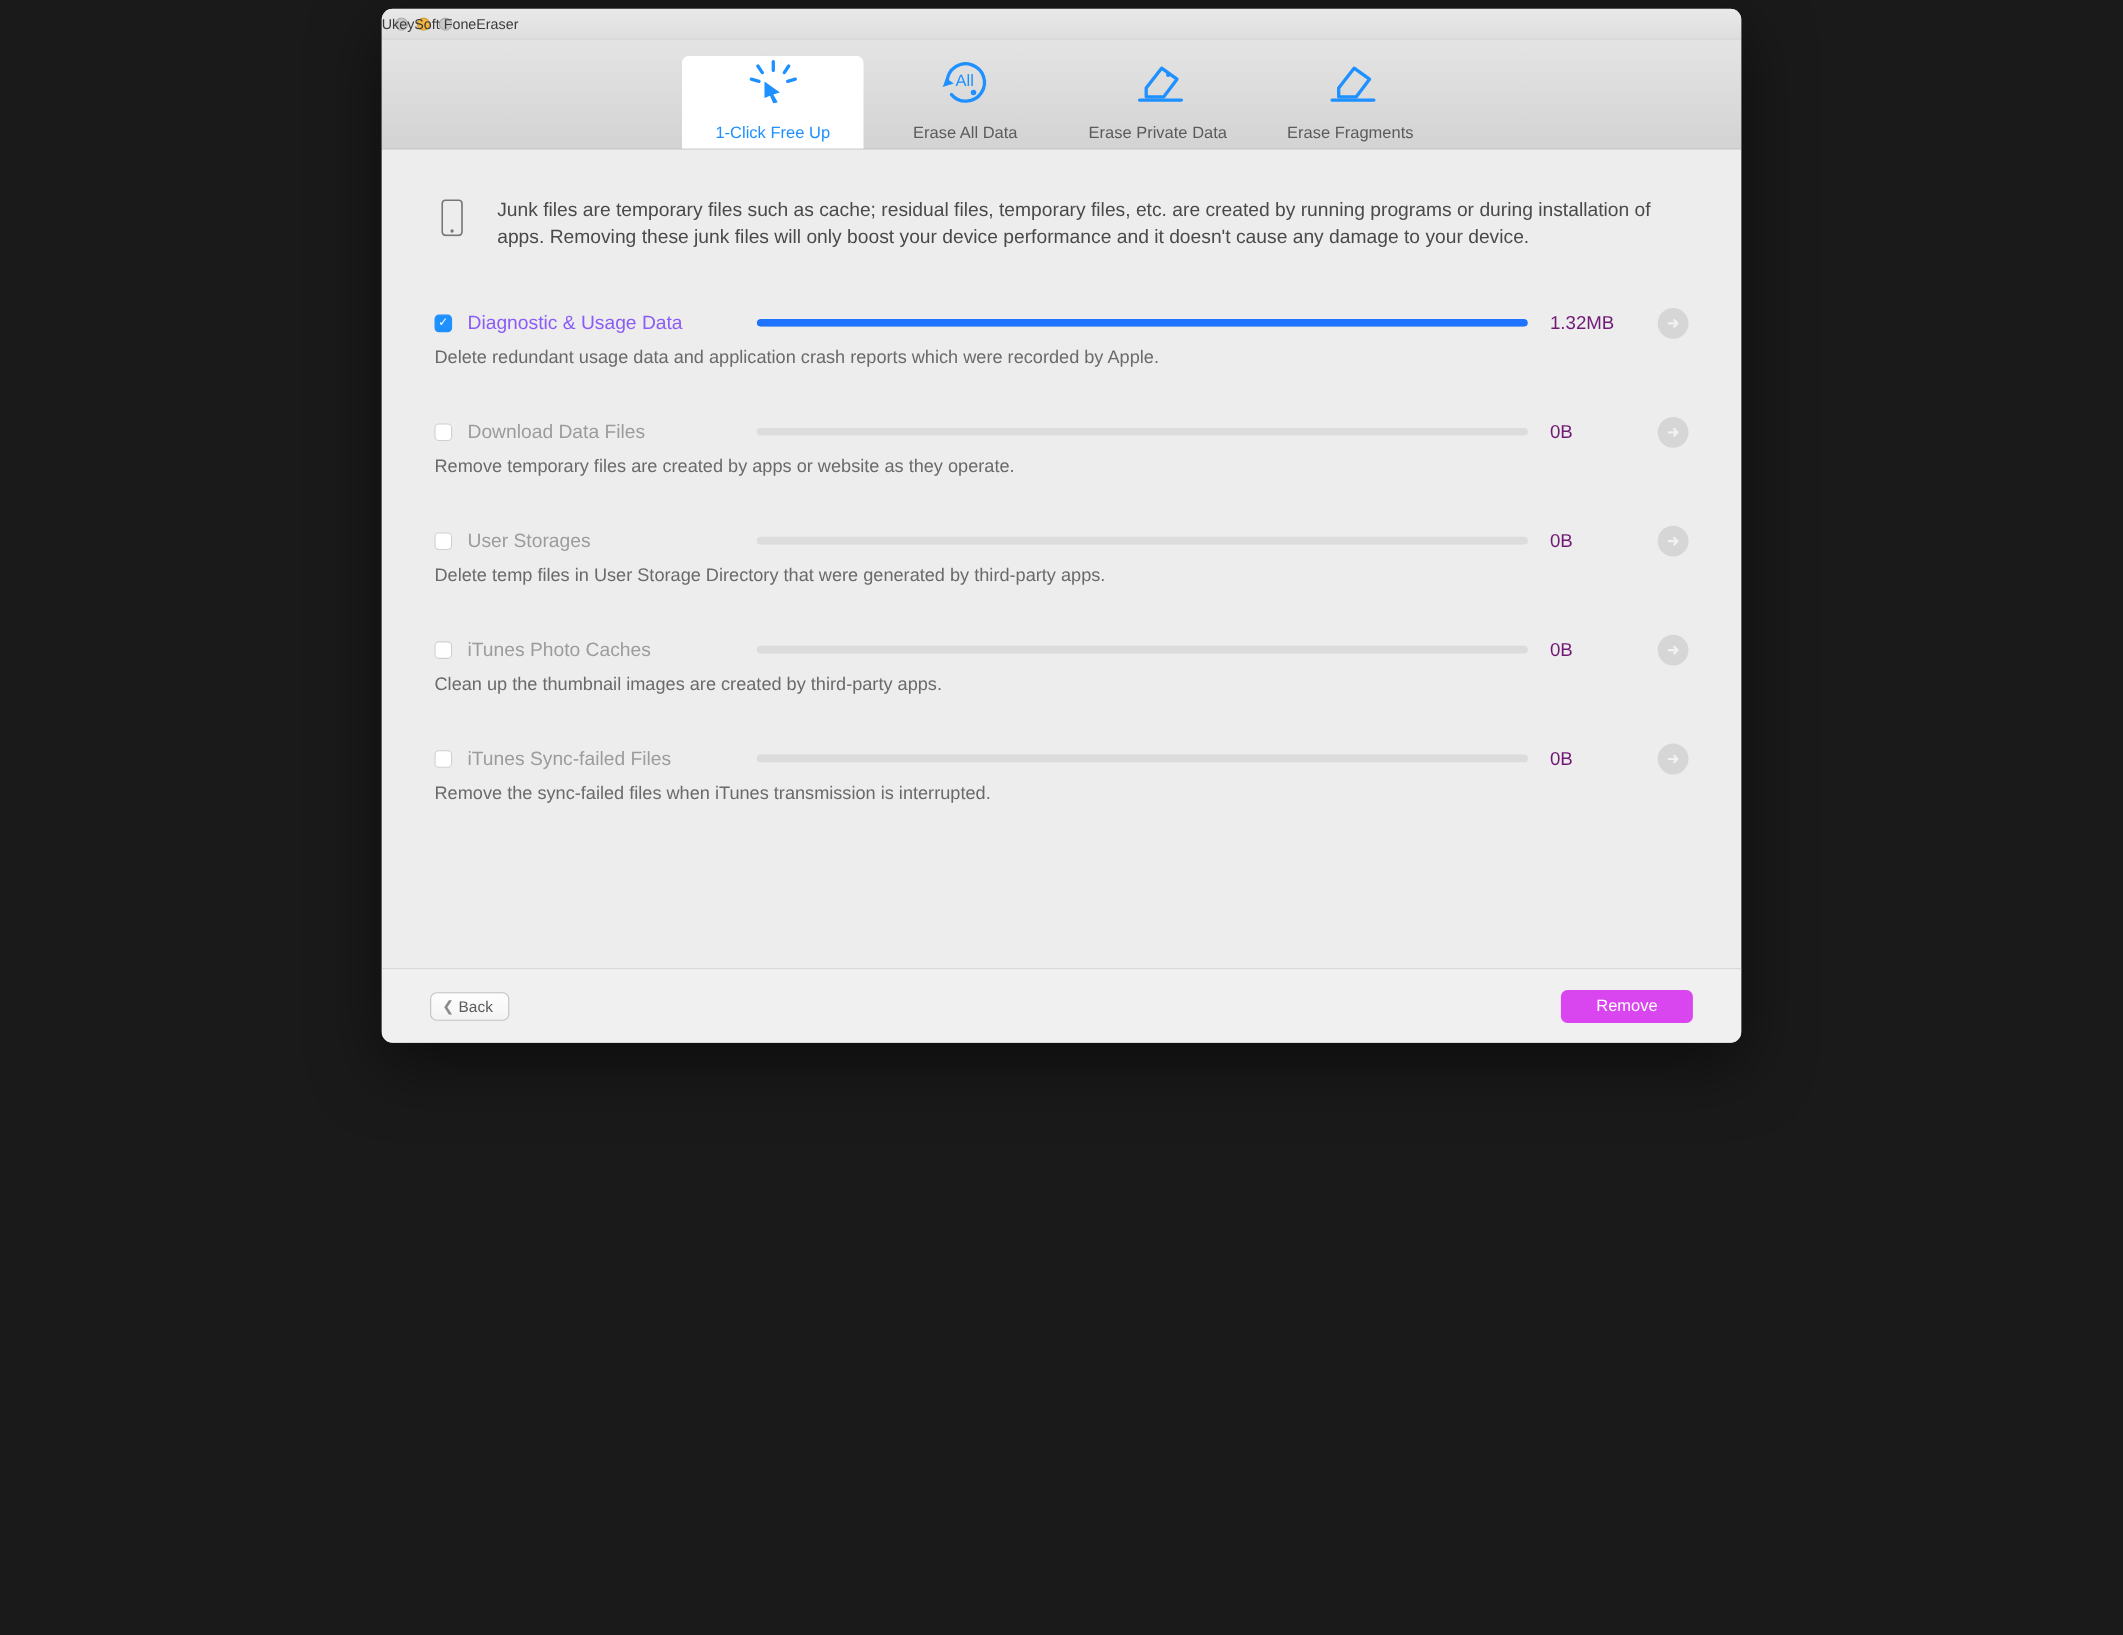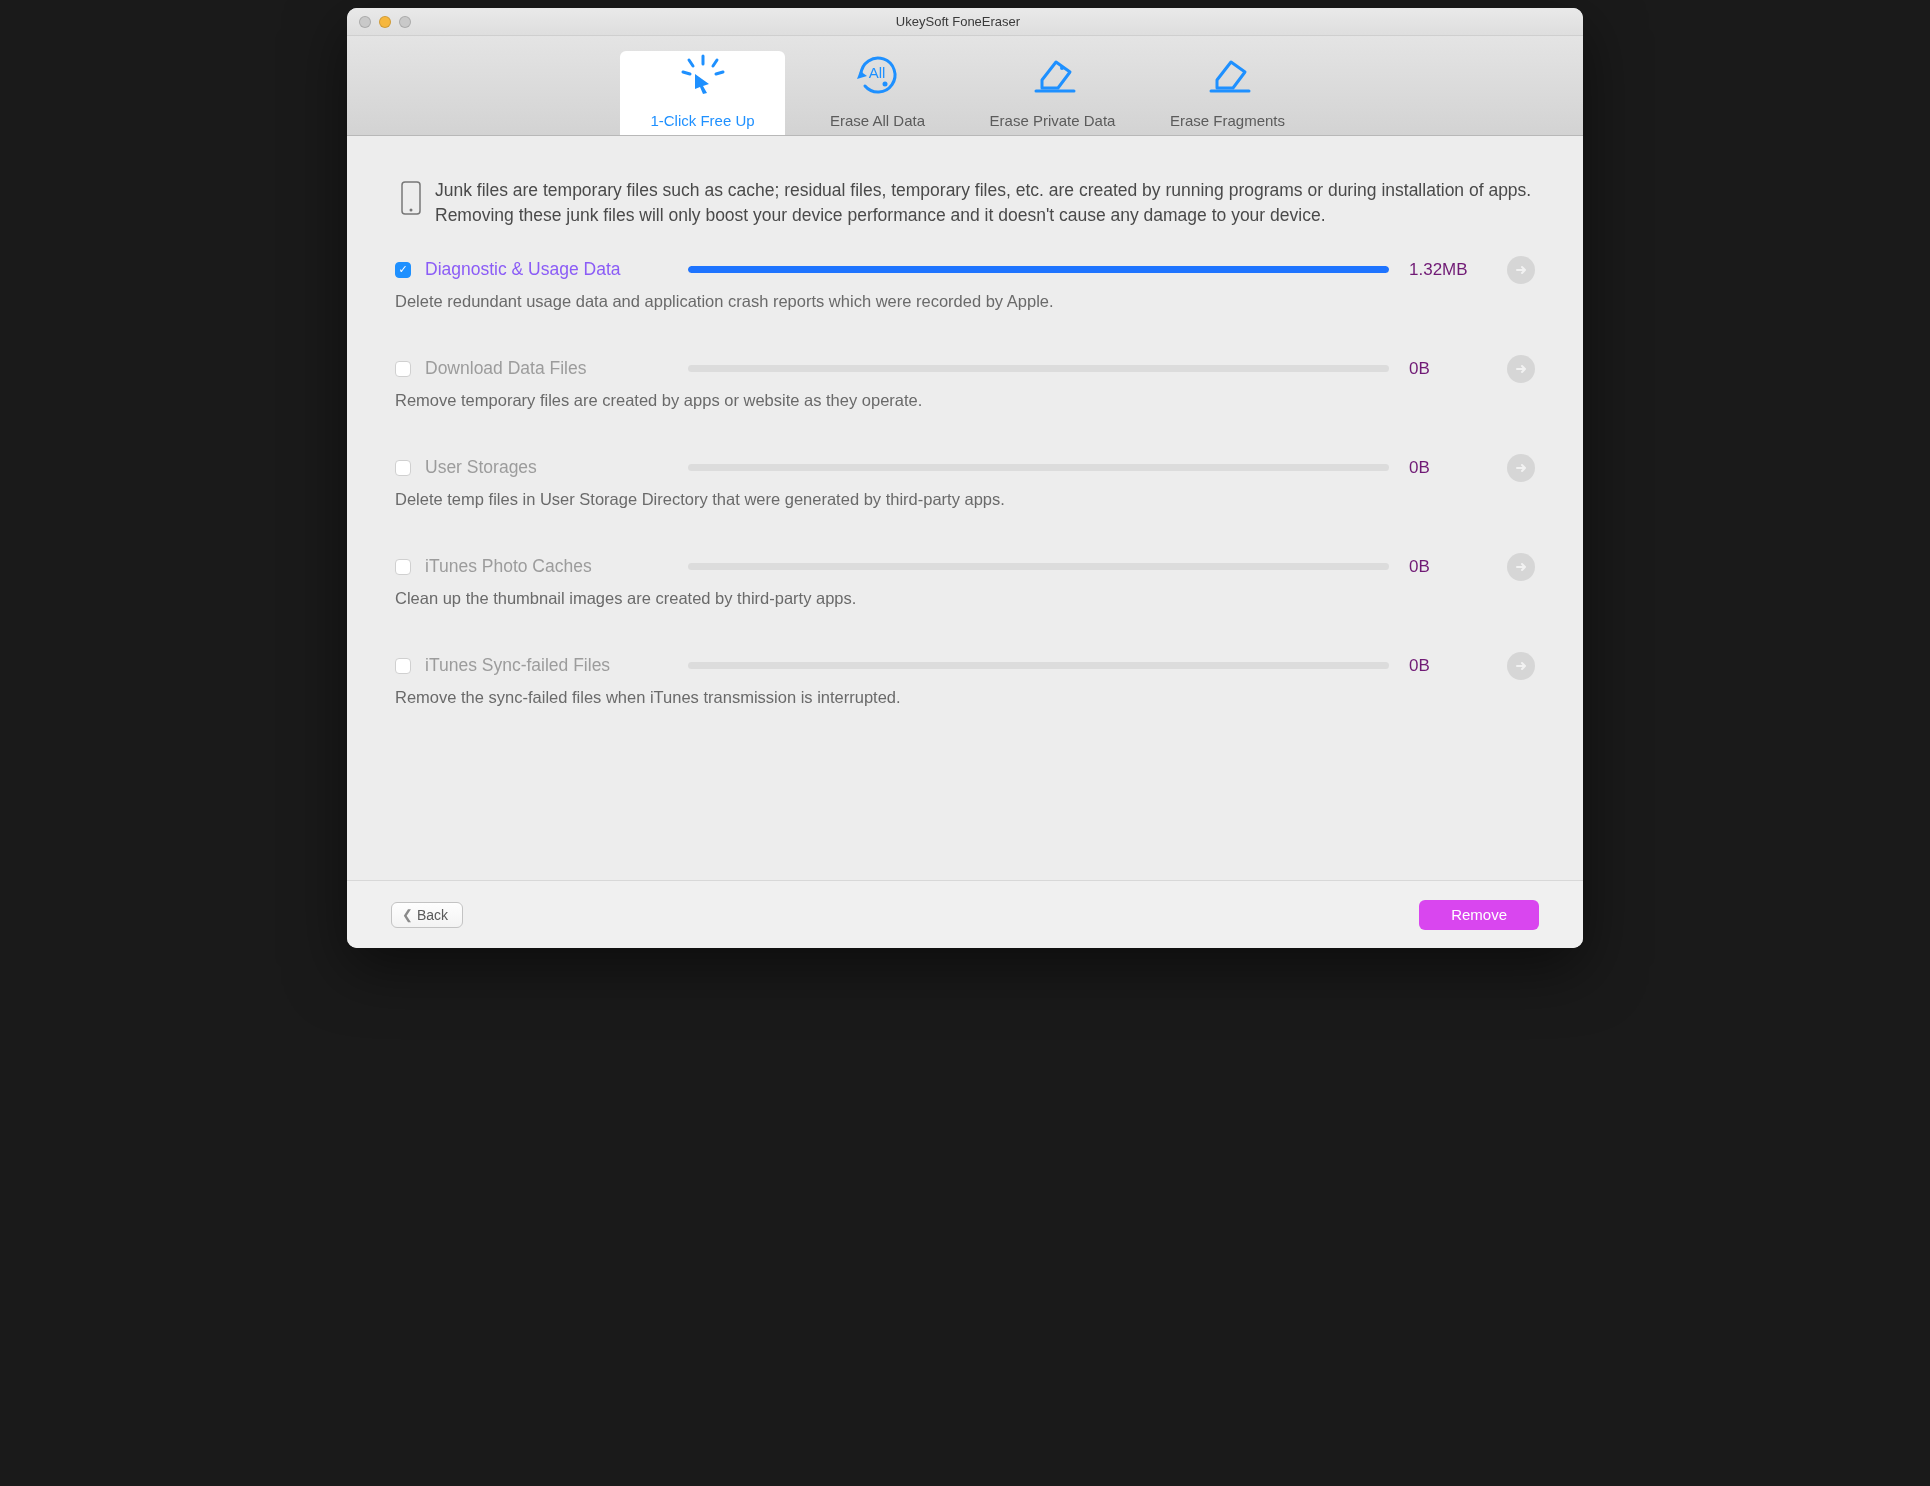--- a/index.html
+++ b/index.html
@@ -39,21 +39,21 @@
     width: 12px; height: 12px;
     border-radius: 50%;
     border: 0.5px solid rgba(0,0,0,0.15);
   }
   .dot-close { background: #c9c9c9; }
   .dot-min { background: #f6b73e; }
   .dot-max { background: #c9c9c9; }
   .title {
     position: absolute;
     left: 0; right: 14px;
-    text-align: center;
+    text-align: left;
     font-size: 13px;
     color: #3a3a3a;
     font-weight: 400;
     pointer-events: none;
   }
   .tabbar {
     height: 100px;
     background: linear-gradient(#e4e4e4, #d3d3d3);
     border-bottom: 1px solid #b8b8b8;
     display: flex;
@@ -88,23 +88,23 @@
     justify-content: center;
   }
   .content {
     flex: 1;
     padding: 42px 48px 10px 48px;
     overflow: auto;
     background: #ededed;
   }
   .intro {
     display: flex;
-    gap: 12px;
+    gap: 29px;
     align-items: flex-start;
-    margin-bottom: 28px;
+    margin-bottom: 52px;
   }
   .phone-icon {
     width: 22px;
     flex: 0 0 22px;
     margin-top: 3px;
     margin-left: 6px;
   }
   .intro-text {
     font-size: 17.5px;
     color: #4a4a4a;

